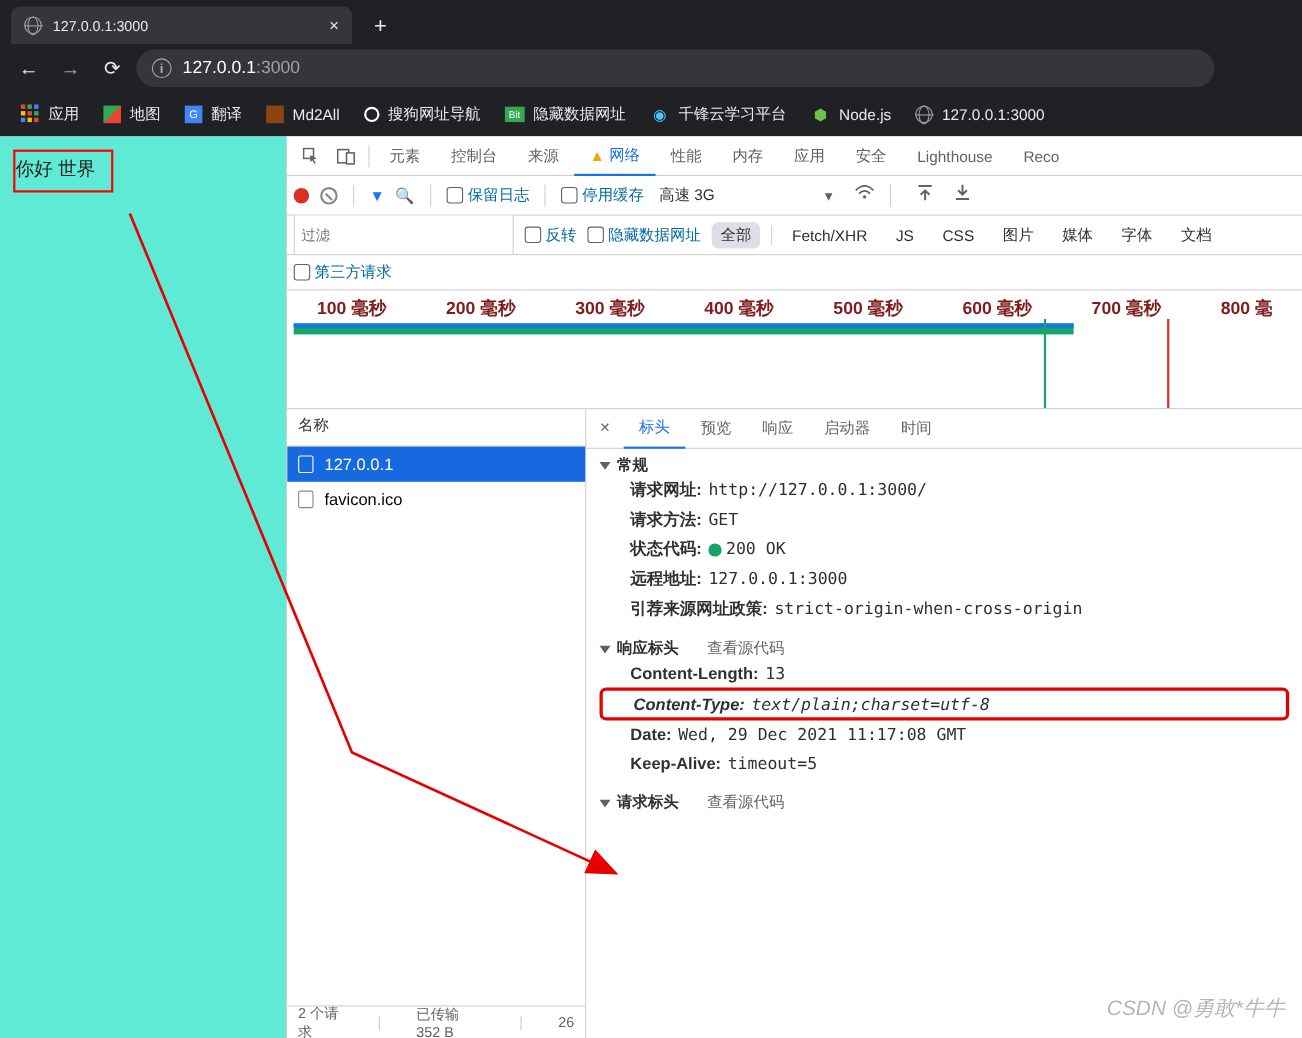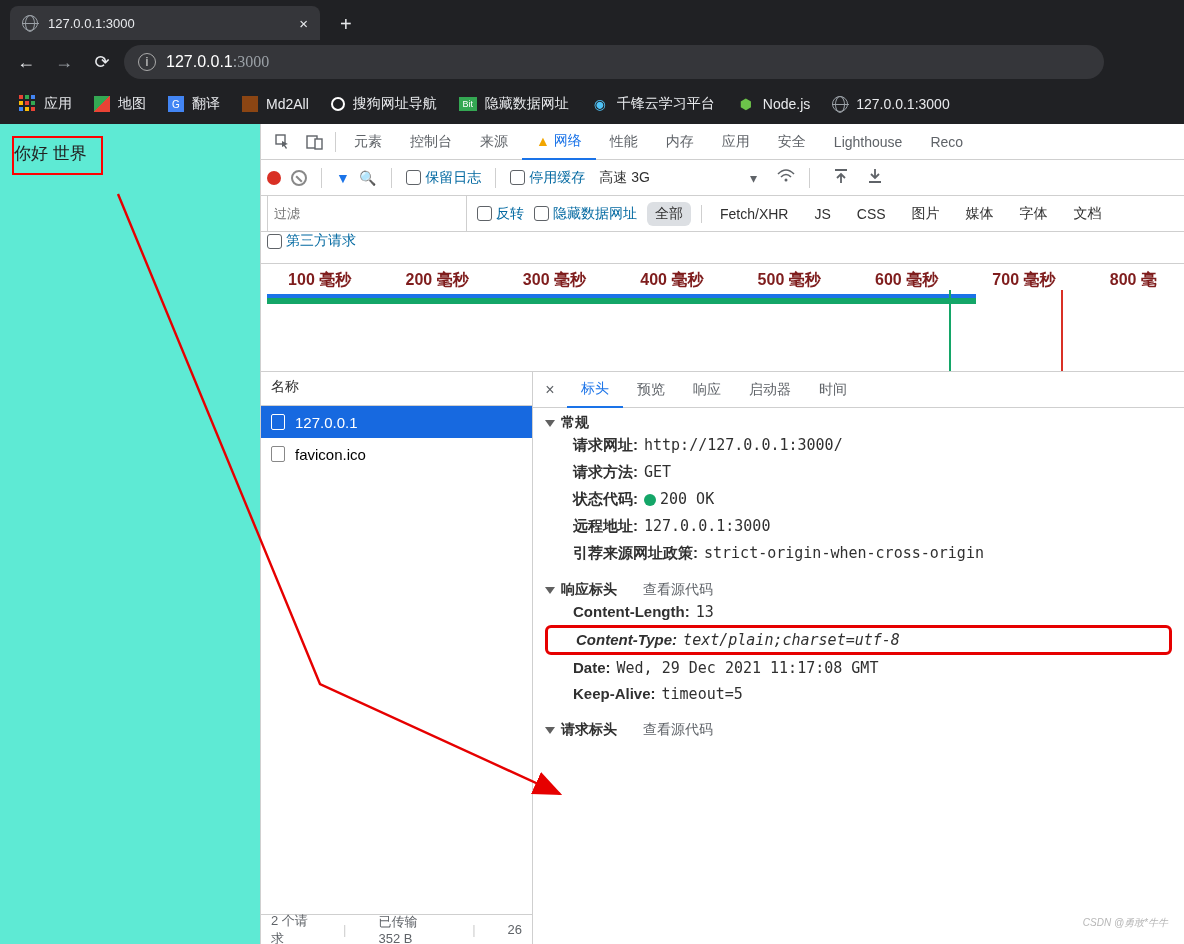--- a/index.html
+++ b/index.html
@@ -13,21 +13,21 @@
   .tab .globe::after, .bookmark .globe2::after{content:"";position:absolute;left:-1.5px;right:-1.5px;top:50%;height:0;border-top:1.5px solid #9aa0a6;}
   .tab .title { color:#e8eaed; font-size:13px; flex:1; white-space:nowrap; overflow:hidden;}
   .tab .close { color:#e8eaed; font-size:15px; cursor:pointer;}
   .newtab { margin-left:12px; color:#e8eaed; font-size:20px; padding:4px 8px; cursor:pointer;}
   .toolbar { display:flex; align-items:center; height:44px; gap:6px; padding:0 10px;}
   .nav-btn { width:32px;height:32px;display:flex;align-items:center;justify-content:center;color:#9aa0a6;font-size:18px;border-radius:50%;cursor:pointer;}
   .nav-btn.enabled{color:#e8eaed;}
   .omnibox { flex:0 0 980px; background:#35363a; border-radius:18px; height:34px; display:flex; align-items:center; padding:0 14px; gap:10px;}
   .site-info{width:18px;height:18px;border:1.6px solid #aaa;border-radius:50%;display:flex;align-items:center;justify-content:center;color:#aaa;font-size:12px;font-weight:bold;}
   .url { color:#fff; font-size:16px;}
-  .url .dim{color:#9aa0a6;font-family:Liberation Serif, serif;}
+  .url .dim{color:#9aa0a6;}
   .bookbar { display:flex; align-items:center; height:40px; gap:22px; padding:0 18px;}
   .bookmark { display:flex; align-items:center; gap:8px; color:#e8eaed; font-size:14px; cursor:pointer;}
   .bicon { width:18px; height:18px; display:flex; align-items:center; justify-content:center; font-size:14px;}
   .apps{display:grid;grid-template-columns:repeat(3,4px);grid-template-rows:repeat(3,4px);gap:2px;}
   .apps span{width:4px;height:4px;}
   
   .content { display:flex; height:calc(944px - 124px); }
   .page { width:260px; background:#5eead4; padding:12px; font-size:17px; color:#222; position:relative;}
   .page-hello{border:2px solid red; padding:4px 14px 8px 0px; display:inline-block;}
   
@@ -46,21 +46,21 @@
   .cb{width:15px;height:15px;border:1.5px solid #5f6368;border-radius:3px;display:inline-block;vertical-align:middle;margin-right:4px;}
   .lab{color:#0369a1;font-size:14px;}
   .throttle{color:#303030;font-size:14px;margin-left:4px;}
   .arrow-down{color:#5f6368;margin-left:90px;}
   .net-ico{color:#5f6368;font-size:16px;margin-left:10px;}
   .dev-bar3 { display:flex; align-items:center; height:36px; border-bottom:1px solid #cfcfcf; padding:0 6px; gap:10px; flex-wrap:nowrap; overflow:hidden;}
   .filter-in{flex:0 0 200px;border:1px solid #cfcfcf;height:41px;padding:0 6px;font-size:13px;color:#5f6368;}
   .chip{padding:3px 8px;border-radius:6px;font-size:14px;color:#303030;cursor:pointer;}
   .chip.sel{background:#dcdfe3;}
   .sep2{width:1px;height:18px;background:#cfcfcf;}
-  .dev-bar4{display:flex;height:32px;border-bottom:1px solid #cfcfcf;padding:0 6px;gap:6px;}
+  .dev-bar4{display:flex;align-items:center;height:32px;border-bottom:1px solid #cfcfcf;padding:0 6px;gap:6px;}
   
   .timeline{height:108px;border-bottom:1px solid #cfcfcf;position:relative;font-size:16px;color:#7f1d1d;font-weight:bold;}
   .tl-ticks{display:flex;justify-content:space-around;padding-top:6px;}
   .tl-bar{position:absolute;left:6px;right:208px;top:30px;height:10px;background:#14a668;border-top:4px solid #1a73e8;}
   .tl-line1{position:absolute;left:800px;top:26px;bottom:0;border-left:2px solid #d93025;}
   .tl-line2{position:absolute;left:688px;top:26px;bottom:0;border-left:2px solid #14a668;}
   
   .panels{flex:1;display:flex;overflow:hidden;}
   .reqlist{width:272px;border-right:1px solid #cfcfcf;display:flex;flex-direction:column;}
   .list-hd{height:34px;border-bottom:1px solid #cfcfcf;padding:6px 10px;color:#303030;font-size:14px;}
@@ -74,21 +74,21 @@
   .dclose{width:34px;text-align:center;color:#5f6368;font-size:16px;cursor:pointer;}
   .dsec{padding:6px 12px 8px 12px;}
   .dsec h4{font-size:14px;color:#303030;font-weight:600;display:flex;align-items:center;gap:6px;}
   .tri{display:inline-block;width:0;height:0;border-left:5px solid transparent;border-right:5px solid transparent;border-top:7px solid #606060;}
   .kv{padding:4px 0 4px 28px;font-size:15px;color:#303030;}
   .kv b{font-weight:600;margin-right:6px;}
   .mono{font-family:Consolas,Menlo,monospace;}
   .green-dot{display:inline-block;width:12px;height:12px;background:#14a668;border-radius:50%;vertical-align:middle;margin-right:4px;}
   .viewsrc{color:#5f6368;margin-left:20px;font-weight:400;cursor:pointer;}
   .redbox{border:3px solid #e60000;border-radius:6px;padding:3px 0 3px 28px; margin-left:0;font-style:italic;}
-  .watermark{position:absolute;right:16px;bottom:14px;color:rgba(120,120,120,.55);font-size:10px;font-style:italic;}
+  .watermark{position:absolute;right:16px;bottom:14px;color:rgba(120,120,120,.55);font-size:19px;font-style:italic;}
   
   .arrow-svg{position:absolute;left:0;top:124px;pointer-events:none;}
 </style>
 </head>
 <body>
 
 <div class="chrome-top">
   <div class="tabstrip">
     <div class="tab">
       <span class="globe"></span>

